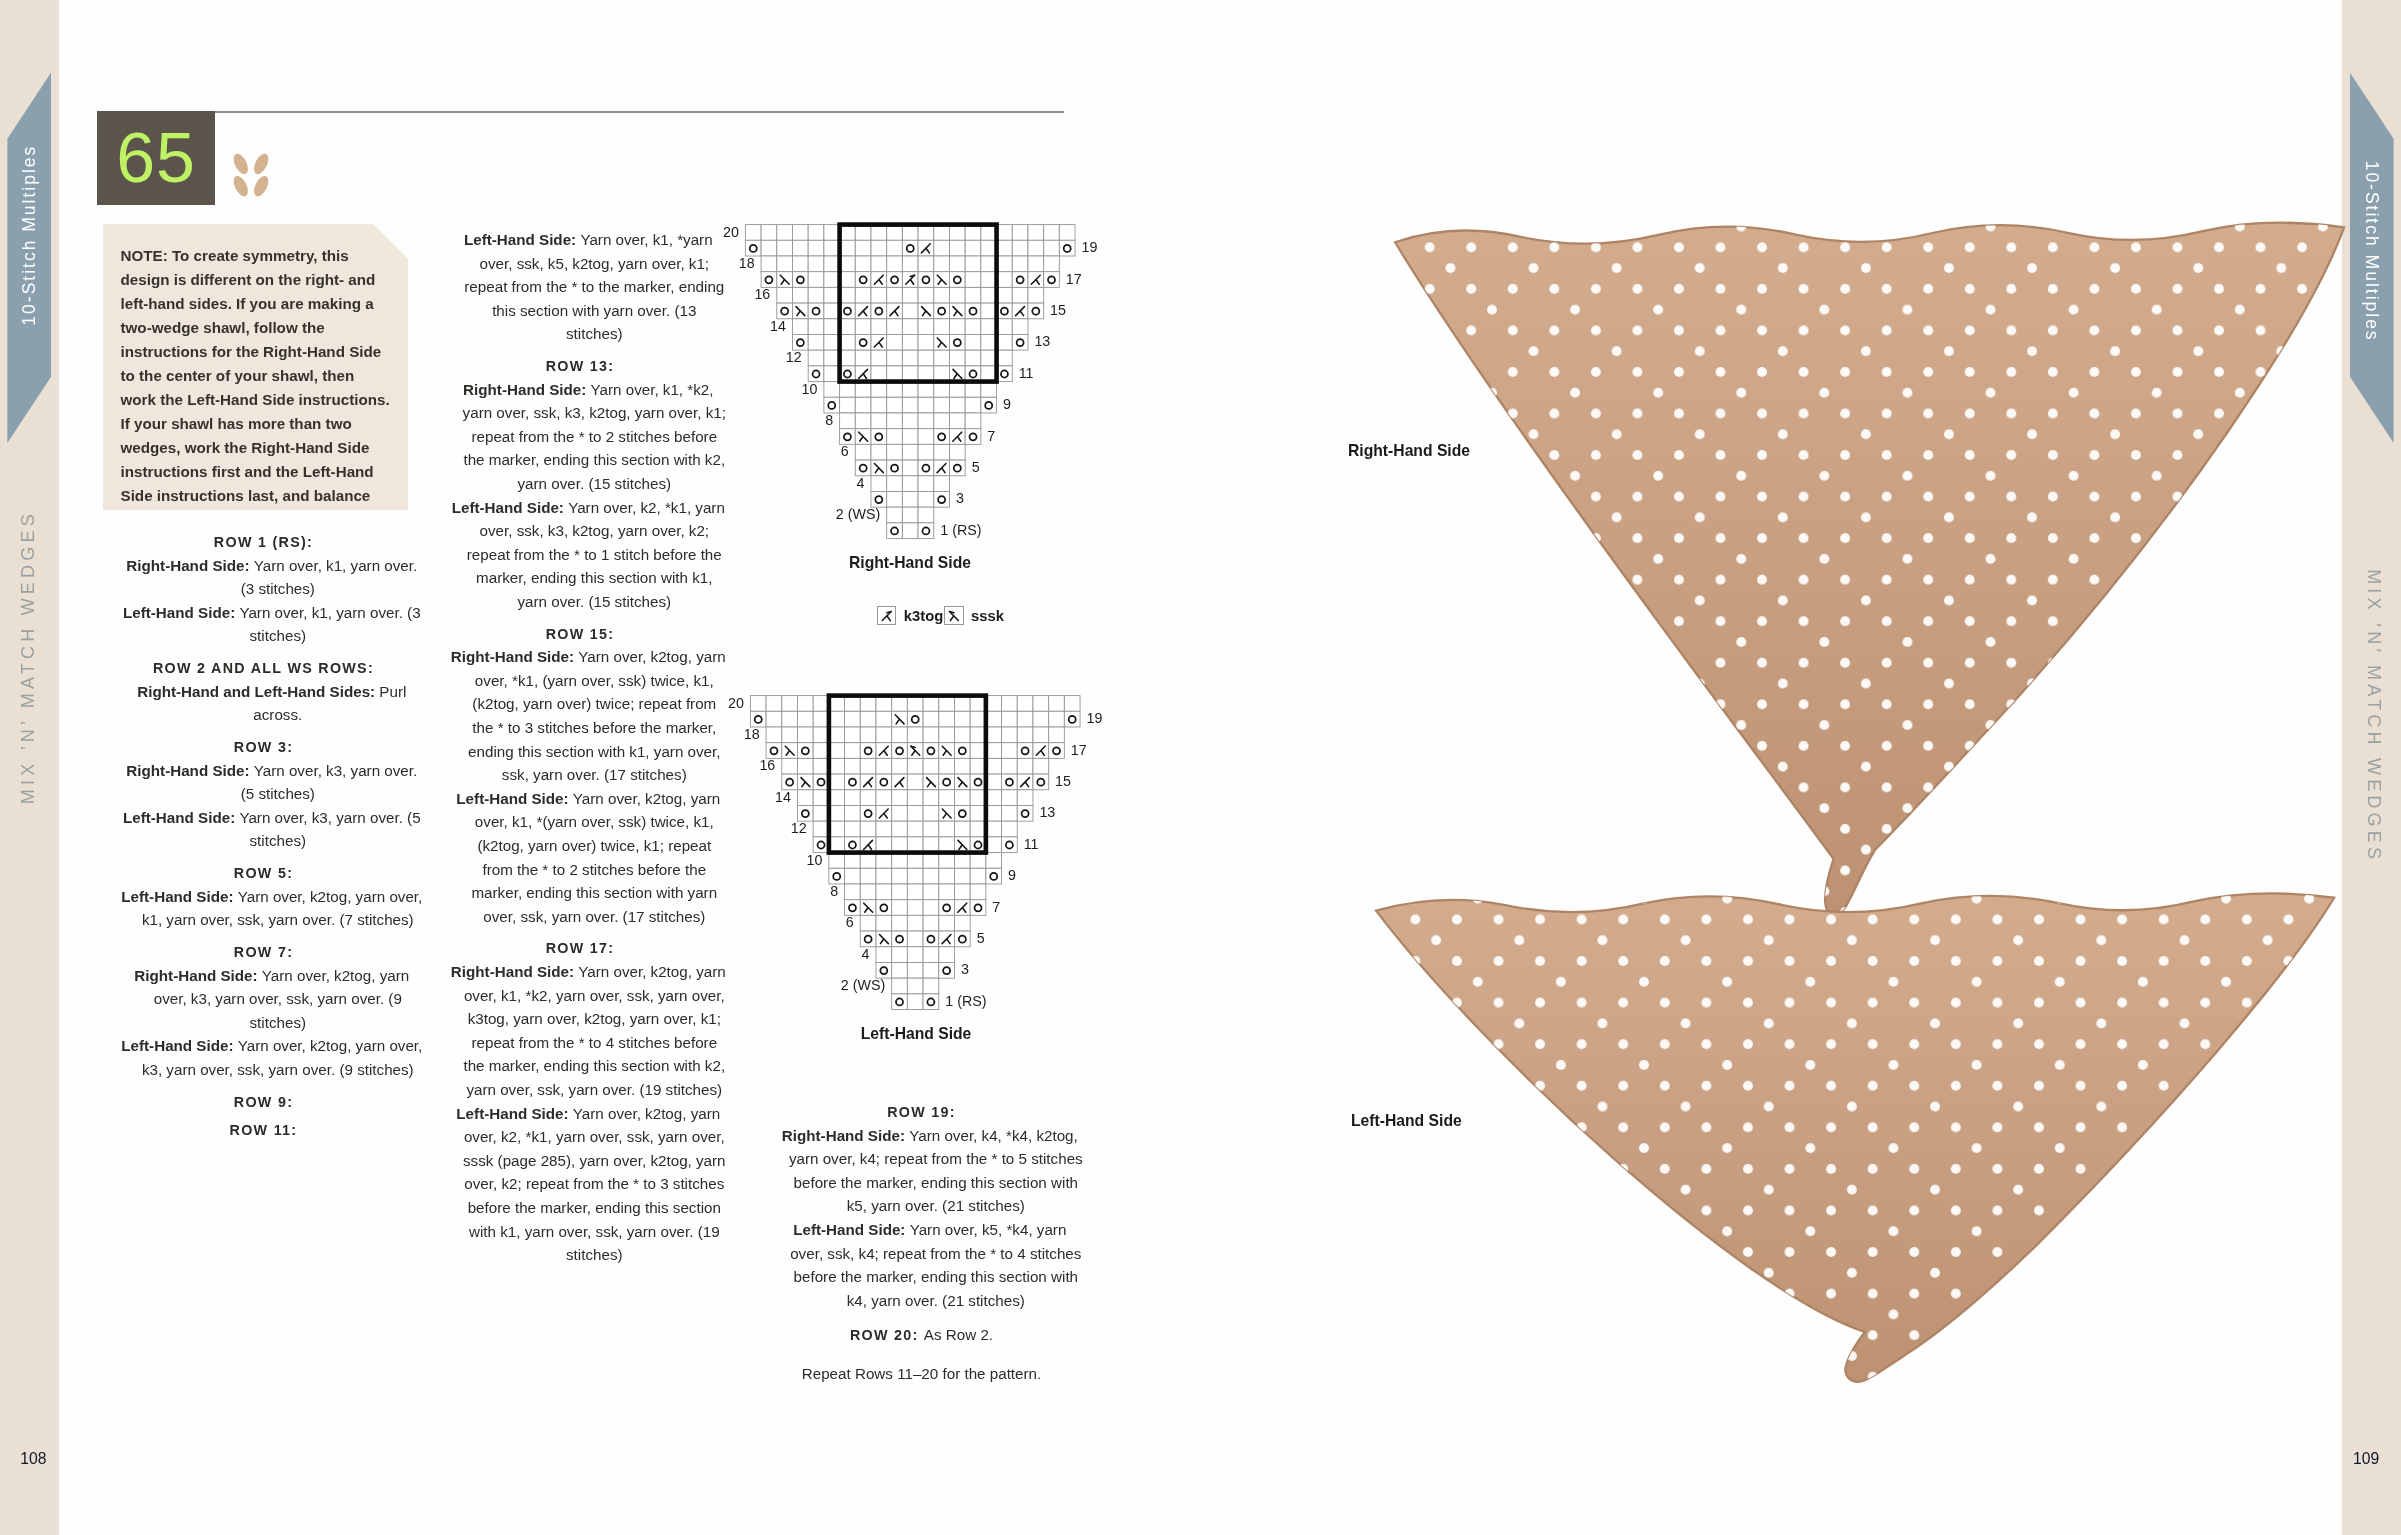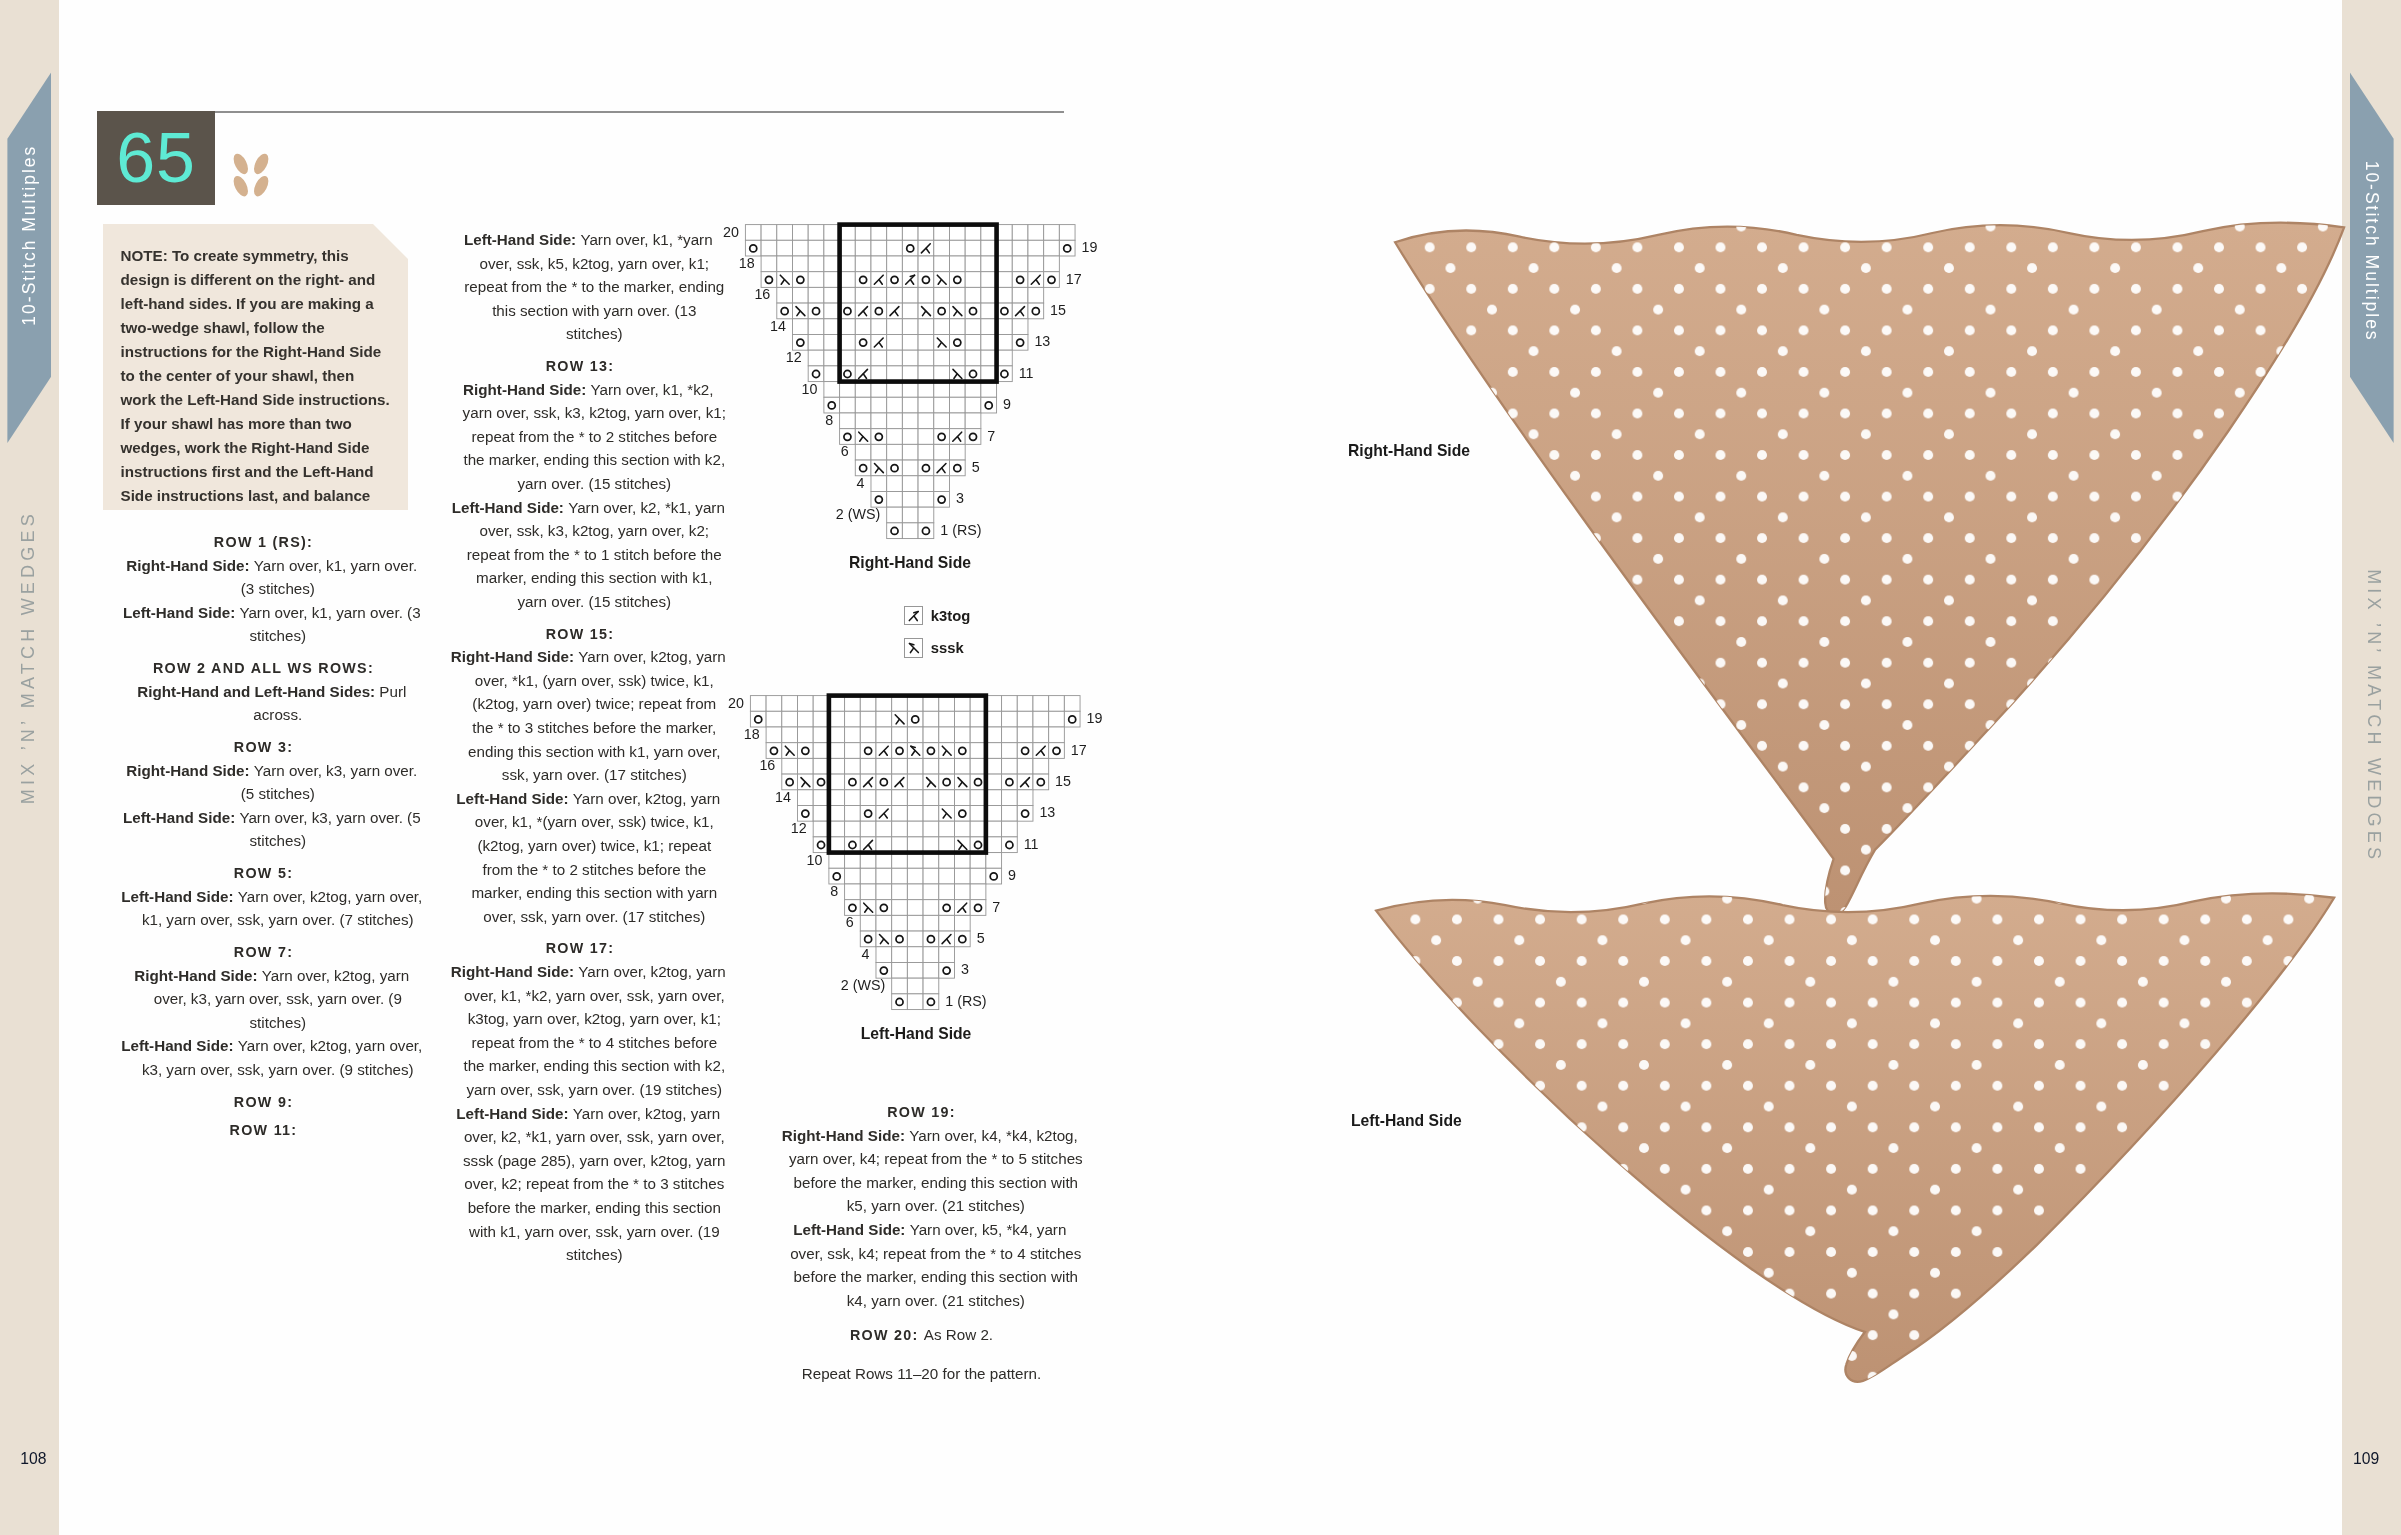--- a/index.html
+++ b/index.html
@@ -16,21 +16,21 @@
              clip-path:polygon(0% 0%,100% 18%,100% 100%,0% 82%);}
   .vtext{position:absolute;white-space:nowrap;text-align:center;}
   .vt-topic{font-size:17.5px;letter-spacing:2px;color:#ffffff;font-weight:400;}
   .vt-chapter{font-size:18px;letter-spacing:4.2px;color:#9aa1a0;font-weight:400;}
   .rot-ccw{transform:rotate(-90deg);}
   .rot-cw{transform:rotate(90deg);}
   .page-num{position:absolute;font-size:15.7px;font-weight:500;color:#0f172a;}
   
   .num-box{position:absolute;left:97px;top:111px;width:118px;height:94px;background:#5b544b;
            display:flex;align-items:center;justify-content:center;}
-  .num-box span{font-size:70px;font-weight:300;color:#5eead4;letter-spacing:0.9px;}
+  .num-box span{font-size:70px;font-weight:300;color:#bef264;letter-spacing:0.9px;}
   .head-rule{position:absolute;left:215px;top:111px;width:849px;height:1.8px;background:#8f8f8f;}
   .yarn-icon{position:absolute;left:224px;top:151px;}
   
   .note-box{position:absolute;left:103px;top:224px;width:305px;height:286px;background:#f0e7dc;
             clip-path:polygon(0 0,calc(100% - 35px) 0,100% 35px,100% 100%,0 100%);
             box-sizing:border-box;padding:20.3px 15.7px 0 17.5px;}
   .note-box p{margin:0;font-size:15.2px;line-height:24px;font-weight:600;color:#35322e;}
   
   .col{position:absolute;text-align:center;}
   .col-1{left:103px;top:534px;width:321px;}
@@ -44,21 +44,21 @@
   .rowline{margin-top:14px;font-size:15.2px;}
   .rowline .row-header{display:inline;margin:0;}
   .plain{margin-top:18.5px;font-size:15.2px;line-height:23.6px;}
   
   .chart{position:absolute;text-decoration:underline;}
   .chart-1{left:702px;top:218px;}
   .chart-2{left:707px;top:689px;}
   .chart-caption{position:absolute;width:330px;text-align:center;font-size:15.7px;font-weight:700;color:#1d1c1a;}
   .cap-1{left:745px;top:554px;}
   .cap-2{left:751px;top:1025px;}
-  .legend{position:absolute;left:904px;top:606px;display:flex;flex-direction:column;gap:13px;}
+  .legend{position:absolute;left:877px;top:606px;display:flex;flex-direction:row;gap:1px;}
   .legend-item{display:flex;align-items:center;gap:7.4px;}
   .legend-box{width:19.4px;height:19.4px;border:1.4px solid #979797;background:#fff;display:flex;
               align-items:center;justify-content:center;box-sizing:border-box;}
   .legend-item .legend-label{font-size:14.8px;font-weight:700;color:#1d1c1a;}
   
   .swatch{position:absolute;}
   .swatch-label{position:absolute;font-size:15.7px;font-weight:700;color:#1a1a1a;}
 </style>
 </head>
 <body>

